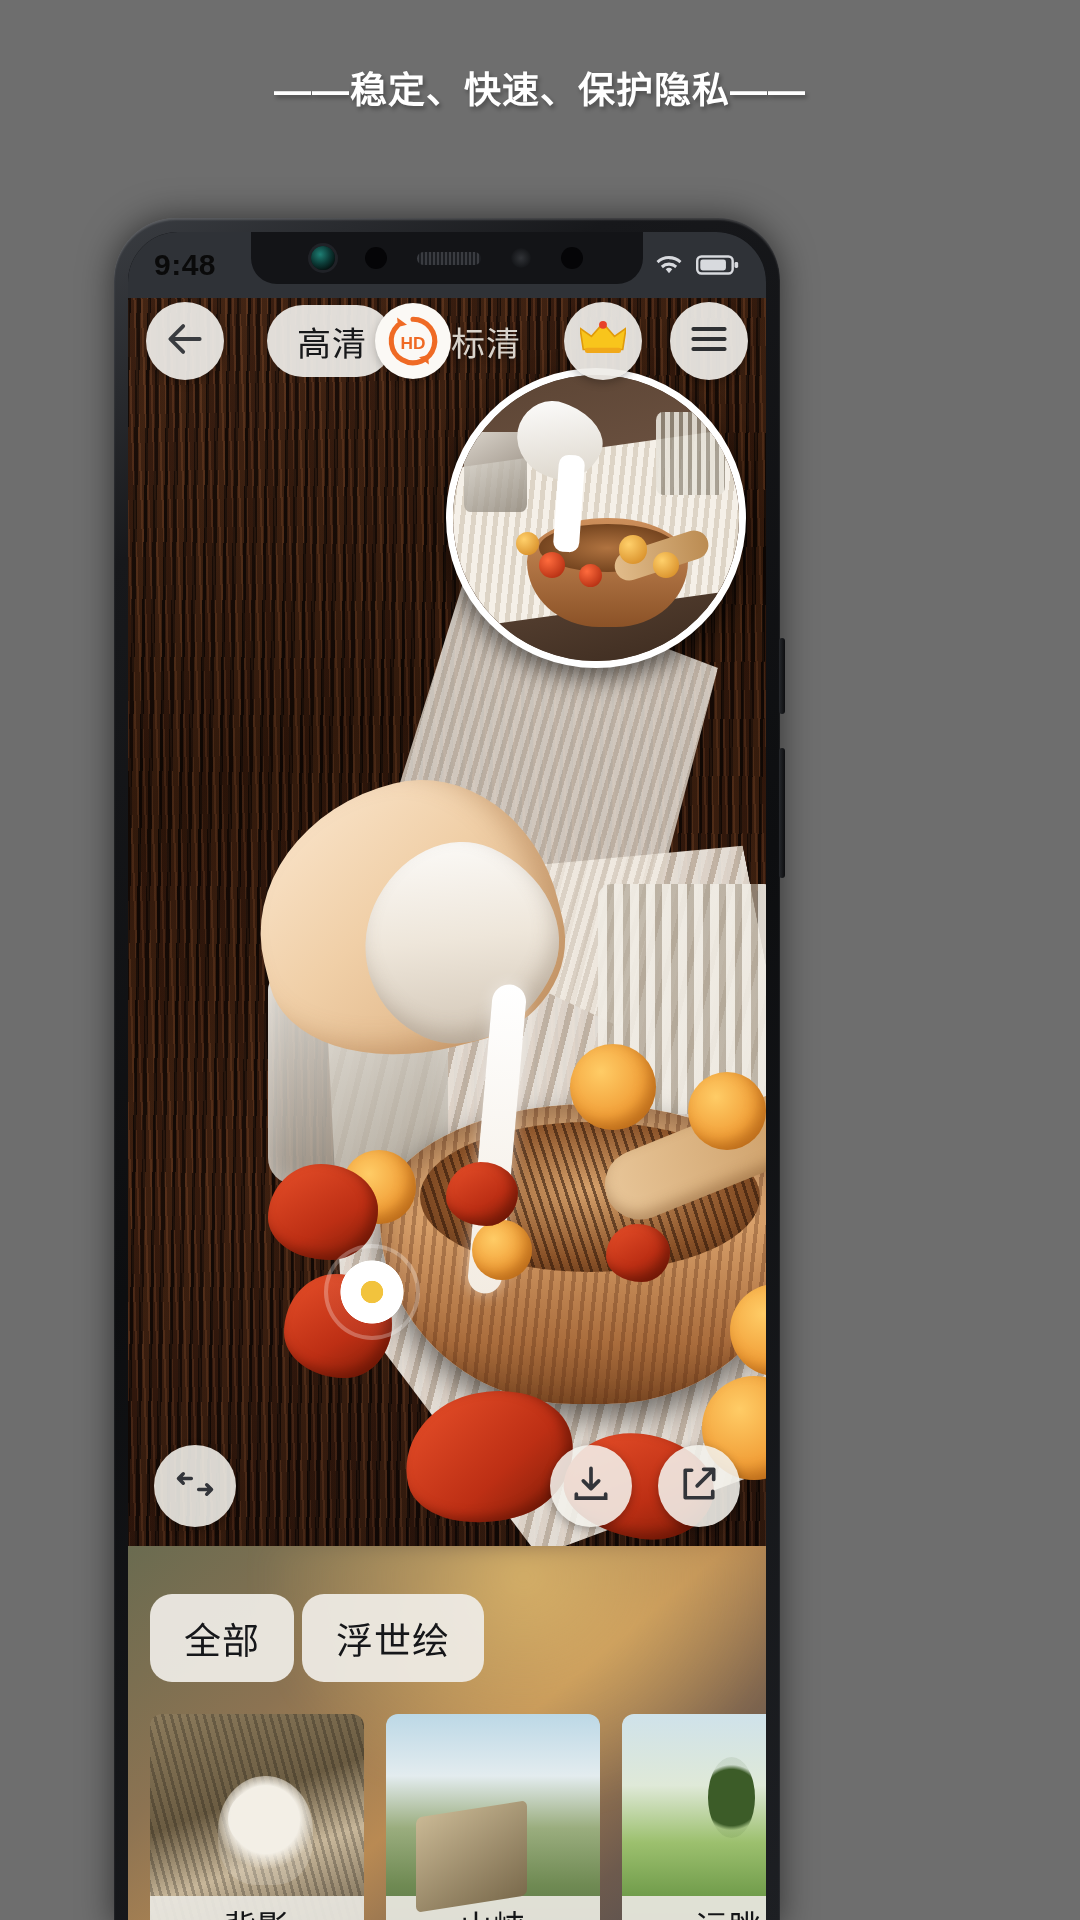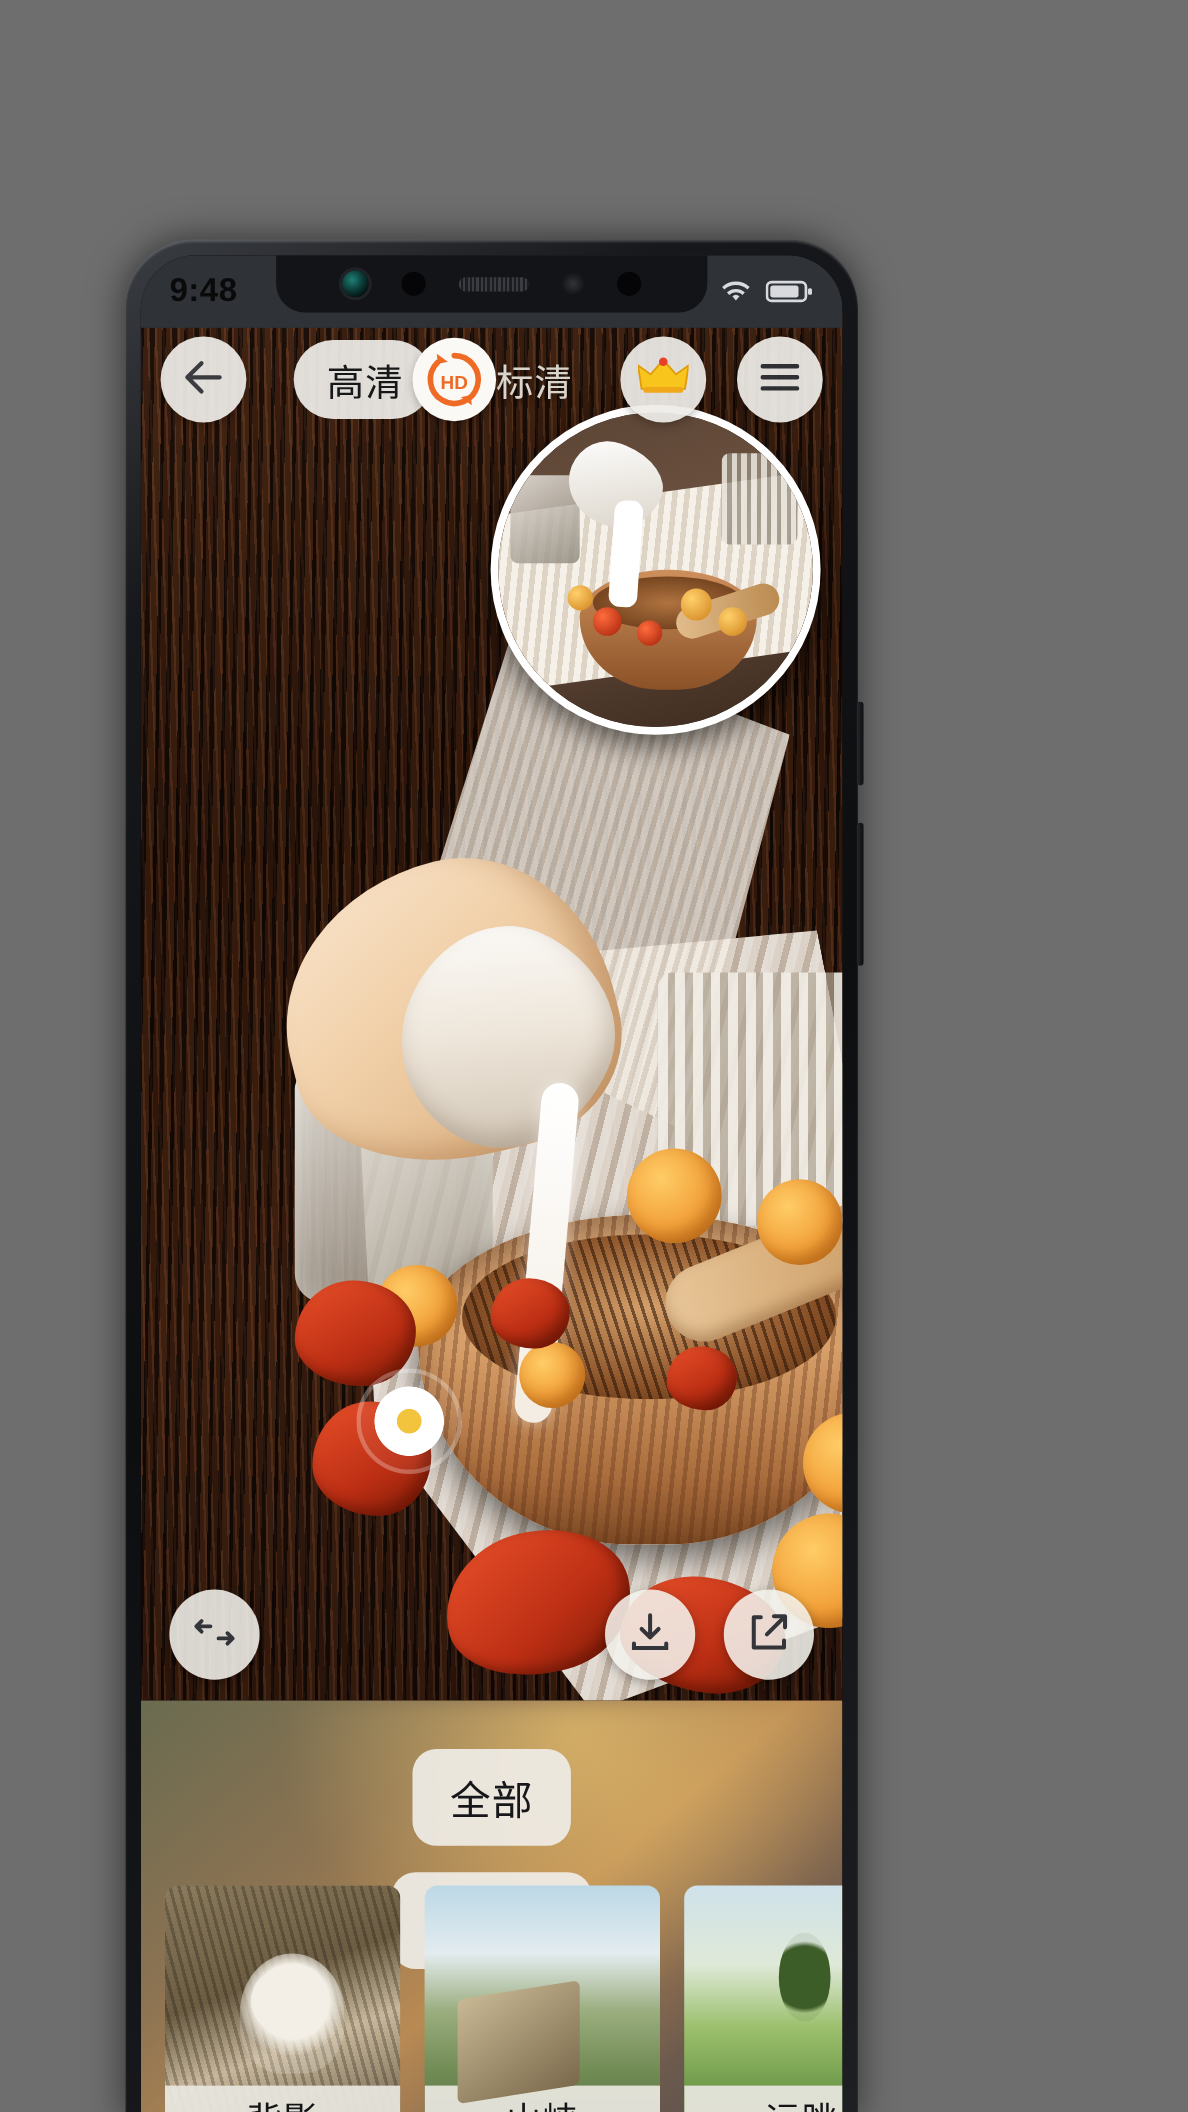--- a/index.html
+++ b/index.html
@@ -146,21 +146,21 @@
   .ins-spoon{ position:absolute; left:56%; top:58%; width:34%; height:10%;
              background:linear-gradient(100deg,#e2bd8c,#ba8a50); border-radius:20px;
              transform:rotate(-18deg); }
   .ins-b { position:absolute; border-radius:50%;
            background:radial-gradient(circle at 35% 32%,#ff6b3d,#a32108); }
   .ins-a { position:absolute; border-radius:50%;
            background:radial-gradient(circle at 35% 32%,#ffd06b,#d0821c); }
 
   
   .toolbar { position:absolute; left:0; top:18px; width:100%; height:86px;
-             display:flex; align-items:center; padding:0 18px; gap:28px; z-index:20; }
+             display:flex; align-items:flex-start; padding:0 18px; gap:28px; z-index:20; }
   .circle-btn { width:78px; height:78px; border-radius:50%;
                 background:rgba(238,236,231,.93);
                 display:flex; align-items:center; justify-content:center;
                 box-shadow:0 3px 8px rgba(0,0,0,.25); flex:0 0 auto; }
   .hd-group { flex:1 1 auto; display:flex; align-items:center; justify-content:center;
               position:relative; height:78px; }
   .hd-pill { display:flex; align-items:center; height:72px; padding:0 26px 0 30px;
              background:rgba(238,236,231,.93); border-radius:38px;
              font-size:34px; color:#17181a; letter-spacing:1px; }
   .hd-badge { width:76px; height:76px; border-radius:50%; background:#fbf9f5;
@@ -181,21 +181,21 @@
   .gap { width:26px; }
 
   
   .panel { position:absolute; left:0; top:1262px; width:100%; bottom:0;
            background:linear-gradient(140deg,#6a6b50 0%,#8c7352 30%,#b98a53 55%,#6d5a4d 80%,#4b4a52 100%);
            overflow:hidden; }
   .panel::before { content:""; position:absolute; inset:0;
            background:radial-gradient(ellipse at 62% 8%,rgba(255,214,120,.55) 0%,rgba(0,0,0,0) 48%);
            filter:blur(10px); }
   .chips { position:absolute; left:0; top:44px; width:100%; height:96px;
-           display:flex; align-items:center; gap:24px; padding:0 22px;flex-direction:column; }
+           display:flex; align-items:center; gap:8px; padding:0 22px; }
   .chip { height:88px; padding:0 34px; border-radius:22px;
           background:rgba(238,235,228,.94); color:#16171a;
           font-size:37px; display:flex; align-items:center; white-space:nowrap;
           letter-spacing:1px; flex:0 0 auto; }
   .chip.sel { background:rgba(78,78,80,.9); color:#ffffff; }
 
   .thumbs { position:absolute; left:0; top:168px; width:100%; height:240px;
             display:flex; gap:22px; padding:0 22px; }
   .thumb { position:relative; width:214px; height:238px; border-radius:12px;
            overflow:hidden; flex:0 0 auto; }
@@ -220,20 +220,21 @@
           border-radius:50%; }
   .check { position:absolute; left:50%; top:44%; transform:translate(-50%,-50%);
            width:58px; height:58px; border-radius:50%;
            background:rgba(255,255,255,.88); display:flex; align-items:center;
            justify-content:center; }
 </style>
 </head>
 <body>
 
 <div class="promo">
+  <div class="promo-sub">——稳定、快速、保护隐私——</div>
 </div>
 
 <div class="phone">
   <div class="btn-power"></div>
   <div class="btn-vol"></div>
 
   <div class="phone-inner">
 
     <div class="statusbar">
       <div class="sb-time">9:48</div>

